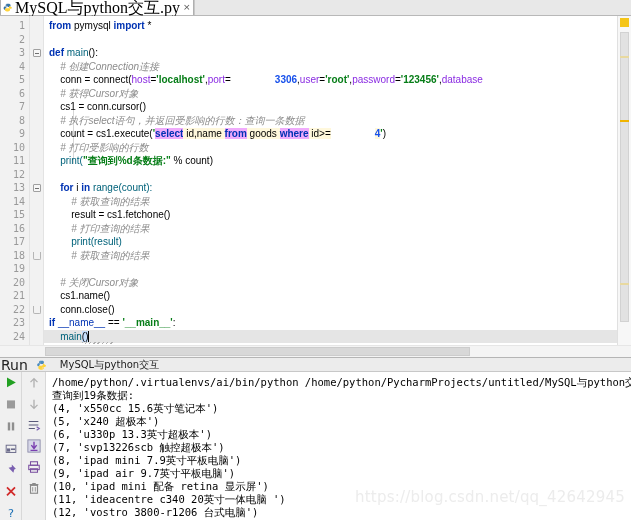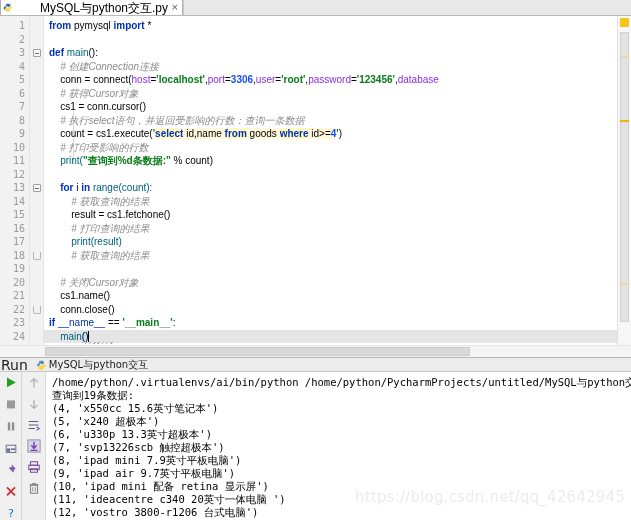--- a/index.html
+++ b/index.html
@@ -39,24 +39,23 @@
     font-size: 10px;
     color: #000;
     line-height: 1;
   }
   .tab-icon {
     width: 10px; height: 10px;
     flex: 0 0 10px;
     position: relative;
   }
   .tab-label {
-    font-family: Liberation Sans, sans-serif;
-    font-size: 12px;
+    font-family: Liberation Serif, serif;
+    font-size: 16px;
     white-space: nowrap;
-    margin-left: 25px;
   }
   .tab-close {
     font-size: 9px;
     color: #555;
     padding-left: 1px;
     cursor: pointer;
   }
   .tabbar-filler {
     flex: 1 1 auto;
     height: 16px;
@@ -145,25 +144,25 @@
   .indent-guide {
     position: absolute;
     width: 1px;
     background: #d7d7d7;
   }
 
   
   .kw   { color: #0033b3; font-weight: bold; }
   .cmt  { color: #8c8c8c; font-style: italic; }
   .str  { color: #067d17; font-weight: bold; margin-top: 32px; }
-  .num  { color: #1750eb; font-weight: bold; }
+  .num  { color: #1750eb; font-weight: bold; margin-left: 44px; }
   .fn   { color: #00627a; }
   .param{ color: #8a2be2; }
   .sql  { background: #fff8dc; }
-  .sqlkw{ color: #0033b3; font-weight: bold; background: #fef9c3; }
+  .sqlkw{ color: #0033b3; font-weight: bold; background: #f0abfc; }
   .sqlid{ color: #000000; background: #fff8dc; }
   .dunder { color: #0033b3; }
   .sel-paren { background: #c6dffc; }
 
   .caret {
     display: inline-block;
     width: 1px; height: 11px;
     background: #000;
     vertical-align: -2px;
   }
@@ -232,21 +231,21 @@
     border-bottom: 1px solid #c8c8c8;
     display: flex;
     align-items: center;
     gap: 4px;
     padding-left: 1px;
     font-size: 10px;
     color: #222;
   }
   .run-header .rh-label { font-size: 14px; }
   .run-tab {
-    display: flex; align-items: center; gap: 3px;
+    display: flex; align-items: center; gap: 14px;
     padding: 0 4px;
     font-size: 10px;
   }
   .py-icon {
     width: 10px; height: 10px;
     position: relative;
   }
 
   .run-body {
     flex: 1 1 auto;

